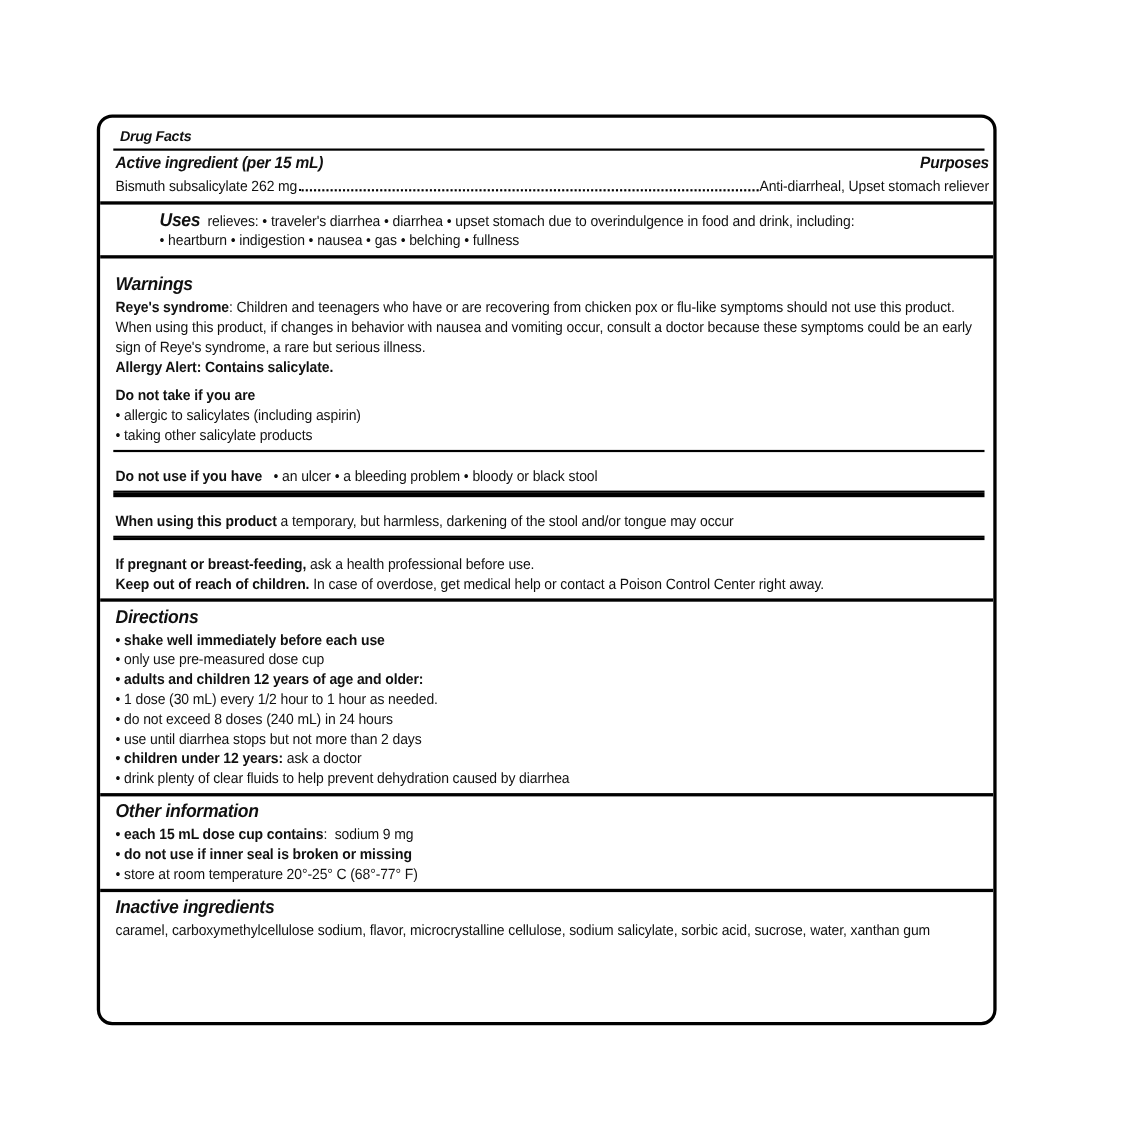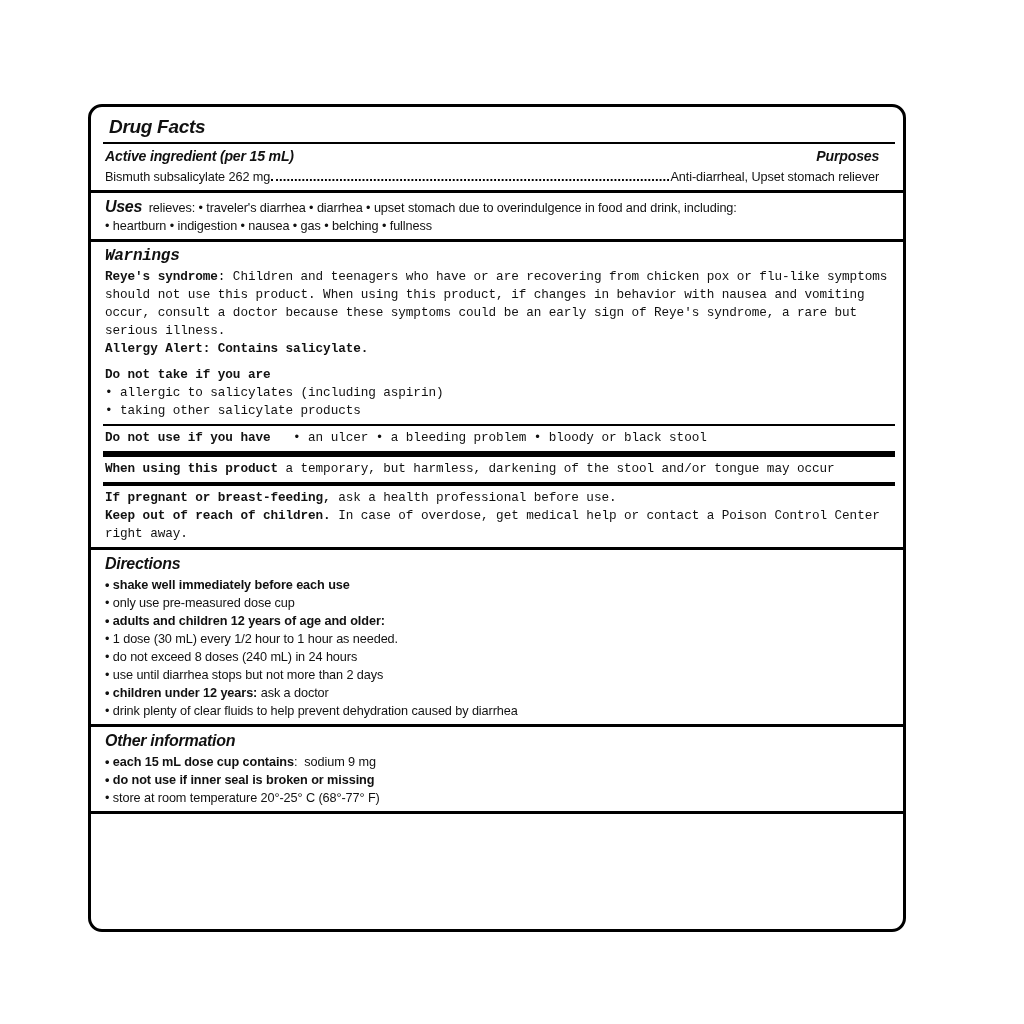--- a/index.html
+++ b/index.html
@@ -12,45 +12,45 @@
     width: 818px; height: 828px;
     background: #fff;
     border: 3px solid #000;
     border-radius: 14px;
     overflow: hidden;
   }
 
   
   .cx { width: 106.4%; transform: scaleX(0.94); transform-origin: 0 0; }
 
-  .sec { padding: 3px 24px 4px 14px; }
+  .sec { padding: 3px 4px 4px 14px; }
 
   .title-text {
-    font-size: 19px; font-weight: 700; font-style: italic;
+    font-size: 13px; font-weight: 700; font-style: italic;
     letter-spacing: -0.3px; padding: 9px 8px 4px 18px;
   }
   .h1 { font-size: 17px; font-weight: 700; font-style: italic; letter-spacing: -0.3px; line-height: 1.25; }
   .h2 { font-size: 15px; font-weight: 700; font-style: italic; letter-spacing: -0.2px; }
 
   .body { font-size: 13.5px; line-height: 1.33; letter-spacing: -0.1px; }
   .b    { font-weight: 700; }
 
   .rule-title { border-top: 2.5px solid #000; margin: 0 8px 0 12px; }
   .rule-thick { border-top: 3.5px solid #000; }
   .rule-thin  { border-top: 2px solid #000; margin: 0 8px 0 12px; }
 
   .head-row { display: flex; justify-content: space-between; align-items: baseline; }
   .leader-row { display: flex; align-items: baseline; margin-top: 4px; }
   .leader { flex: 1 1 auto; border-bottom: 2px dotted #000; margin: 0 1px 3px 1px; min-width: 20px; }
 
   .uses-head { margin-right: 7px; }
   .mt2 { margin-top: 2px; }
   .mt8 { margin-top: 8px; }
-  .pad-v { padding-top: 3px; padding-bottom: 4px; }
-  .warn-group { padding: 3px 8px 4px 14px; font-family: Liberation Mono, monospace; }
+  .pad-v { padding-top: 3px; padding-bottom: 4px; margin-left: 40px; }
+  .warn-group { padding: 13px 8px 4px 14px; }
 </style>
 </head>
 <body>
 
 <div class="label">
 
   <div class="title-text">Drug Facts</div>
   <div class="rule-title"></div>
 
   <div class="sec">
@@ -144,14 +144,20 @@
   <div class="sec">
     <div class="cx">
       <div class="h1">Other information</div>
       <div class="body mt2"><span class="b">• each 15 mL dose cup contains</span><span>:&nbsp; sodium 9 mg</span></div>
       <div class="body"><span class="b">• do not use if inner seal is broken or missing</span><span></span></div>
       <div class="body"><span class="b"></span><span>• store at room temperature 20°-25° C (68°-77° F)</span></div>
     </div>
   </div>
   <div class="rule-thick"></div>
 
+  <div class="sec">
+    <div class="cx">
+      <div class="h1">Inactive ingredients</div>
+      <div class="body mt2">caramel, carboxymethylcellulose sodium, flavor, microcrystalline cellulose, sodium salicylate, sorbic acid, sucrose, water, xanthan gum</div>
+    </div>
+  </div>
 
 </div>
 
 </body></html>

